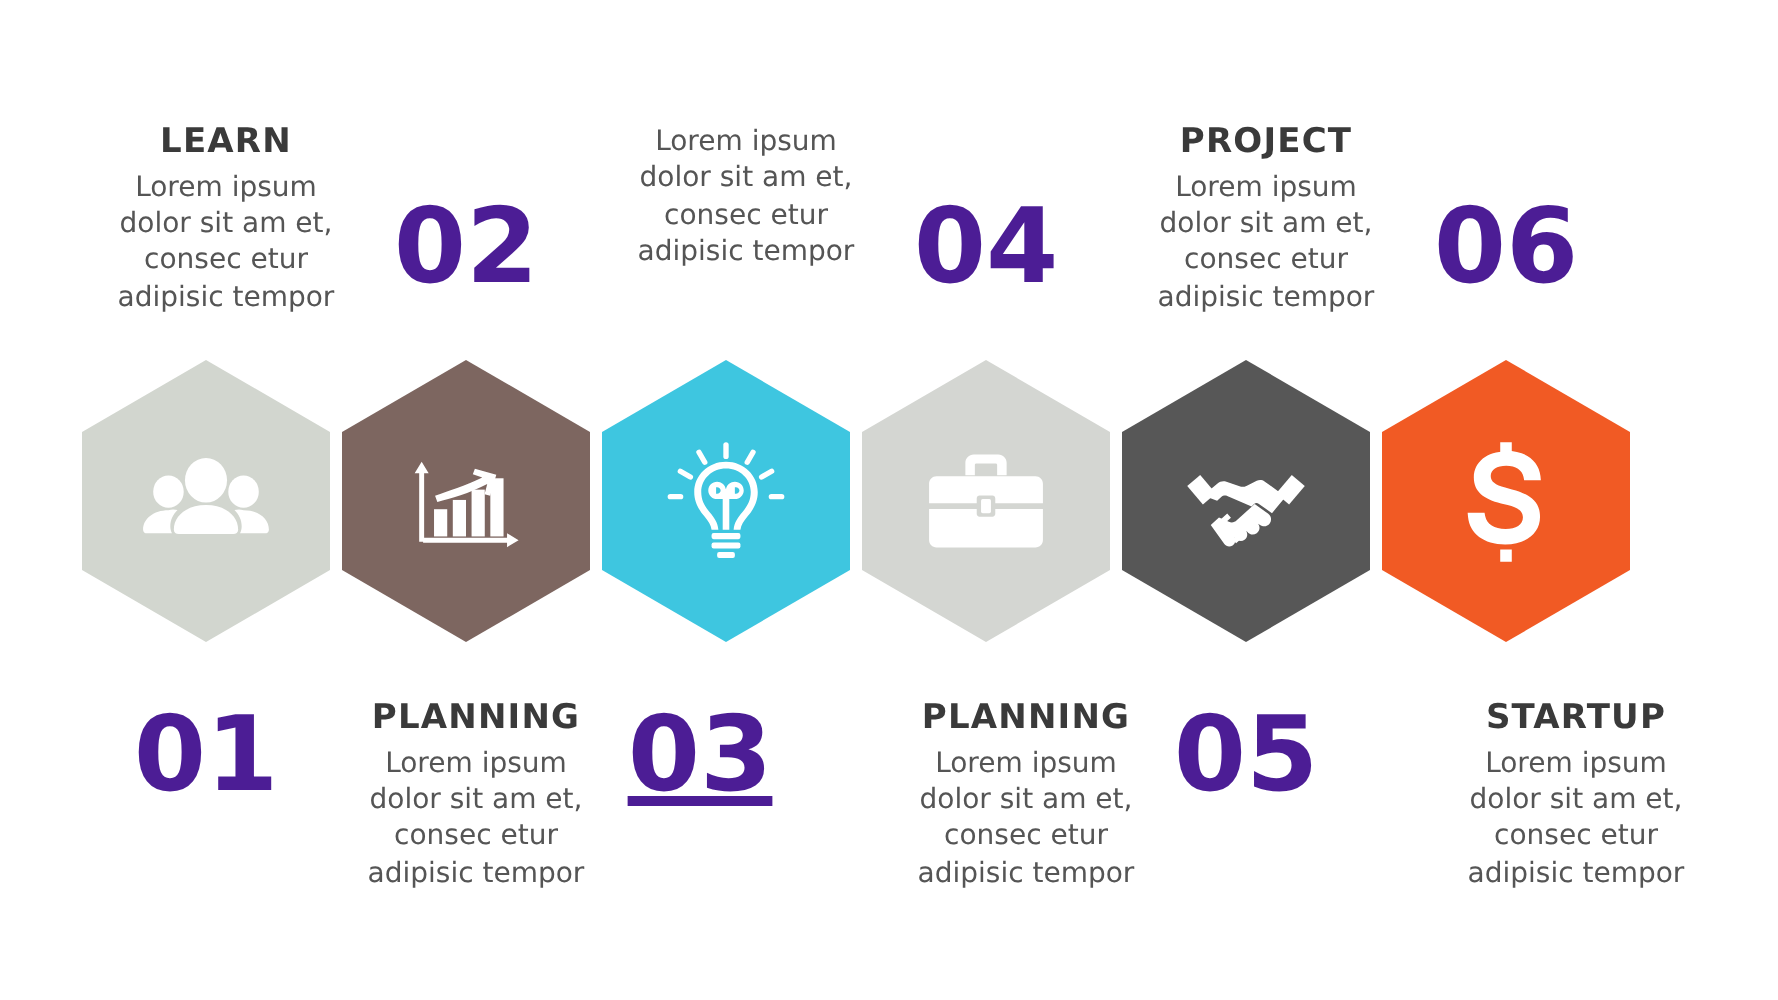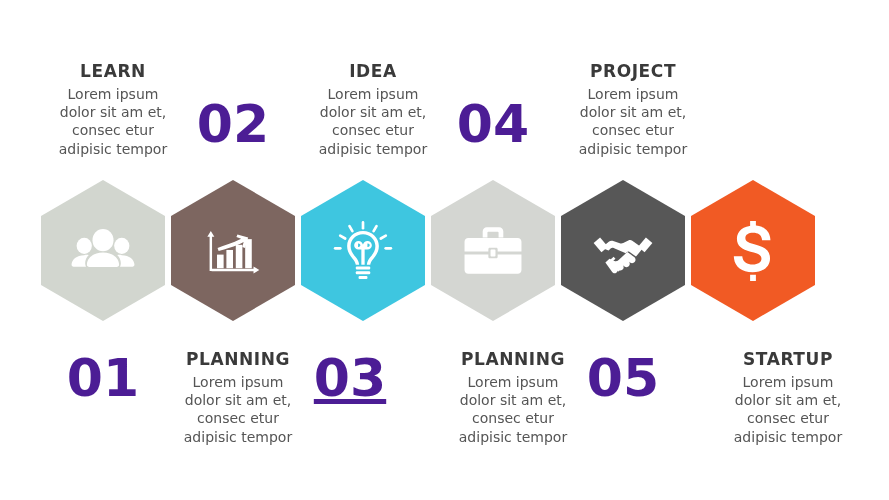--- a/index.html
+++ b/index.html
@@ -86,41 +86,41 @@
       <span>Lorem ipsum</span><br>
       <span>dolor sit am et,</span><br>
       <span>consec etur</span><br>
       <span>adipisic tempor</span>
     </p>
   </div>
 
   <div class="num" style="left:168px; top:98px;">02</div>
 
   <div class="txt" style="left:298px; top:62px;">
-    <div class="title">IDEA</div>
     <p class="body">
       <span>Lorem ipsum</span><br>
       <span>dolor sit am et,</span><br>
       <span>consec etur</span><br>
       <span>adipisic tempor</span>
     </p>
   </div>
 
   <div class="num" style="left:428px; top:98px;">04</div>
 
   <div class="txt" style="left:558px; top:62px;">
     <div class="title">PROJECT</div>
     <p class="body">
       <span>Lorem ipsum</span><br>
       <span>dolor sit am et,</span><br>
       <span>consec etur</span><br>
       <span>adipisic tempor</span>
     </p>
   </div>
 
+  <div class="num" style="left:688px; top:98px;">06</div>
 
   <div class="hex" style="left:41px; top:180px; background:#d2d6cf;">
     <span class="glyph">
       <svg viewBox="0 0 64 64" aria-hidden="true">
         <g fill="#ffffff">
           <ellipse cx="32" cy="21.5" rx="10.2" ry="10.8"></ellipse>
           <path d="M32 33.5c-9.4 0-15.6 5.3-15.6 11.9 0 1.3 1 2.1 2.4 2.1h26.4c1.4 0 2.4-.8 2.4-2.1 0-6.6-6.2-11.9-15.6-11.9z"></path>
           <ellipse cx="13.8" cy="27" rx="7.4" ry="7.8"></ellipse>
           <path d="M13.8 36c-7.3 0-12.3 4.2-12.3 9.4 0 1.1.8 1.8 1.9 1.8h12.1c-.5-1-.8-2.1-.8-3.3 0-3.1 1.3-5.9 3.5-8-1.3-.3-2.7-.5-4.4.1z"></path>
           <ellipse cx="50.2" cy="27" rx="7.4" ry="7.8"></ellipse>

